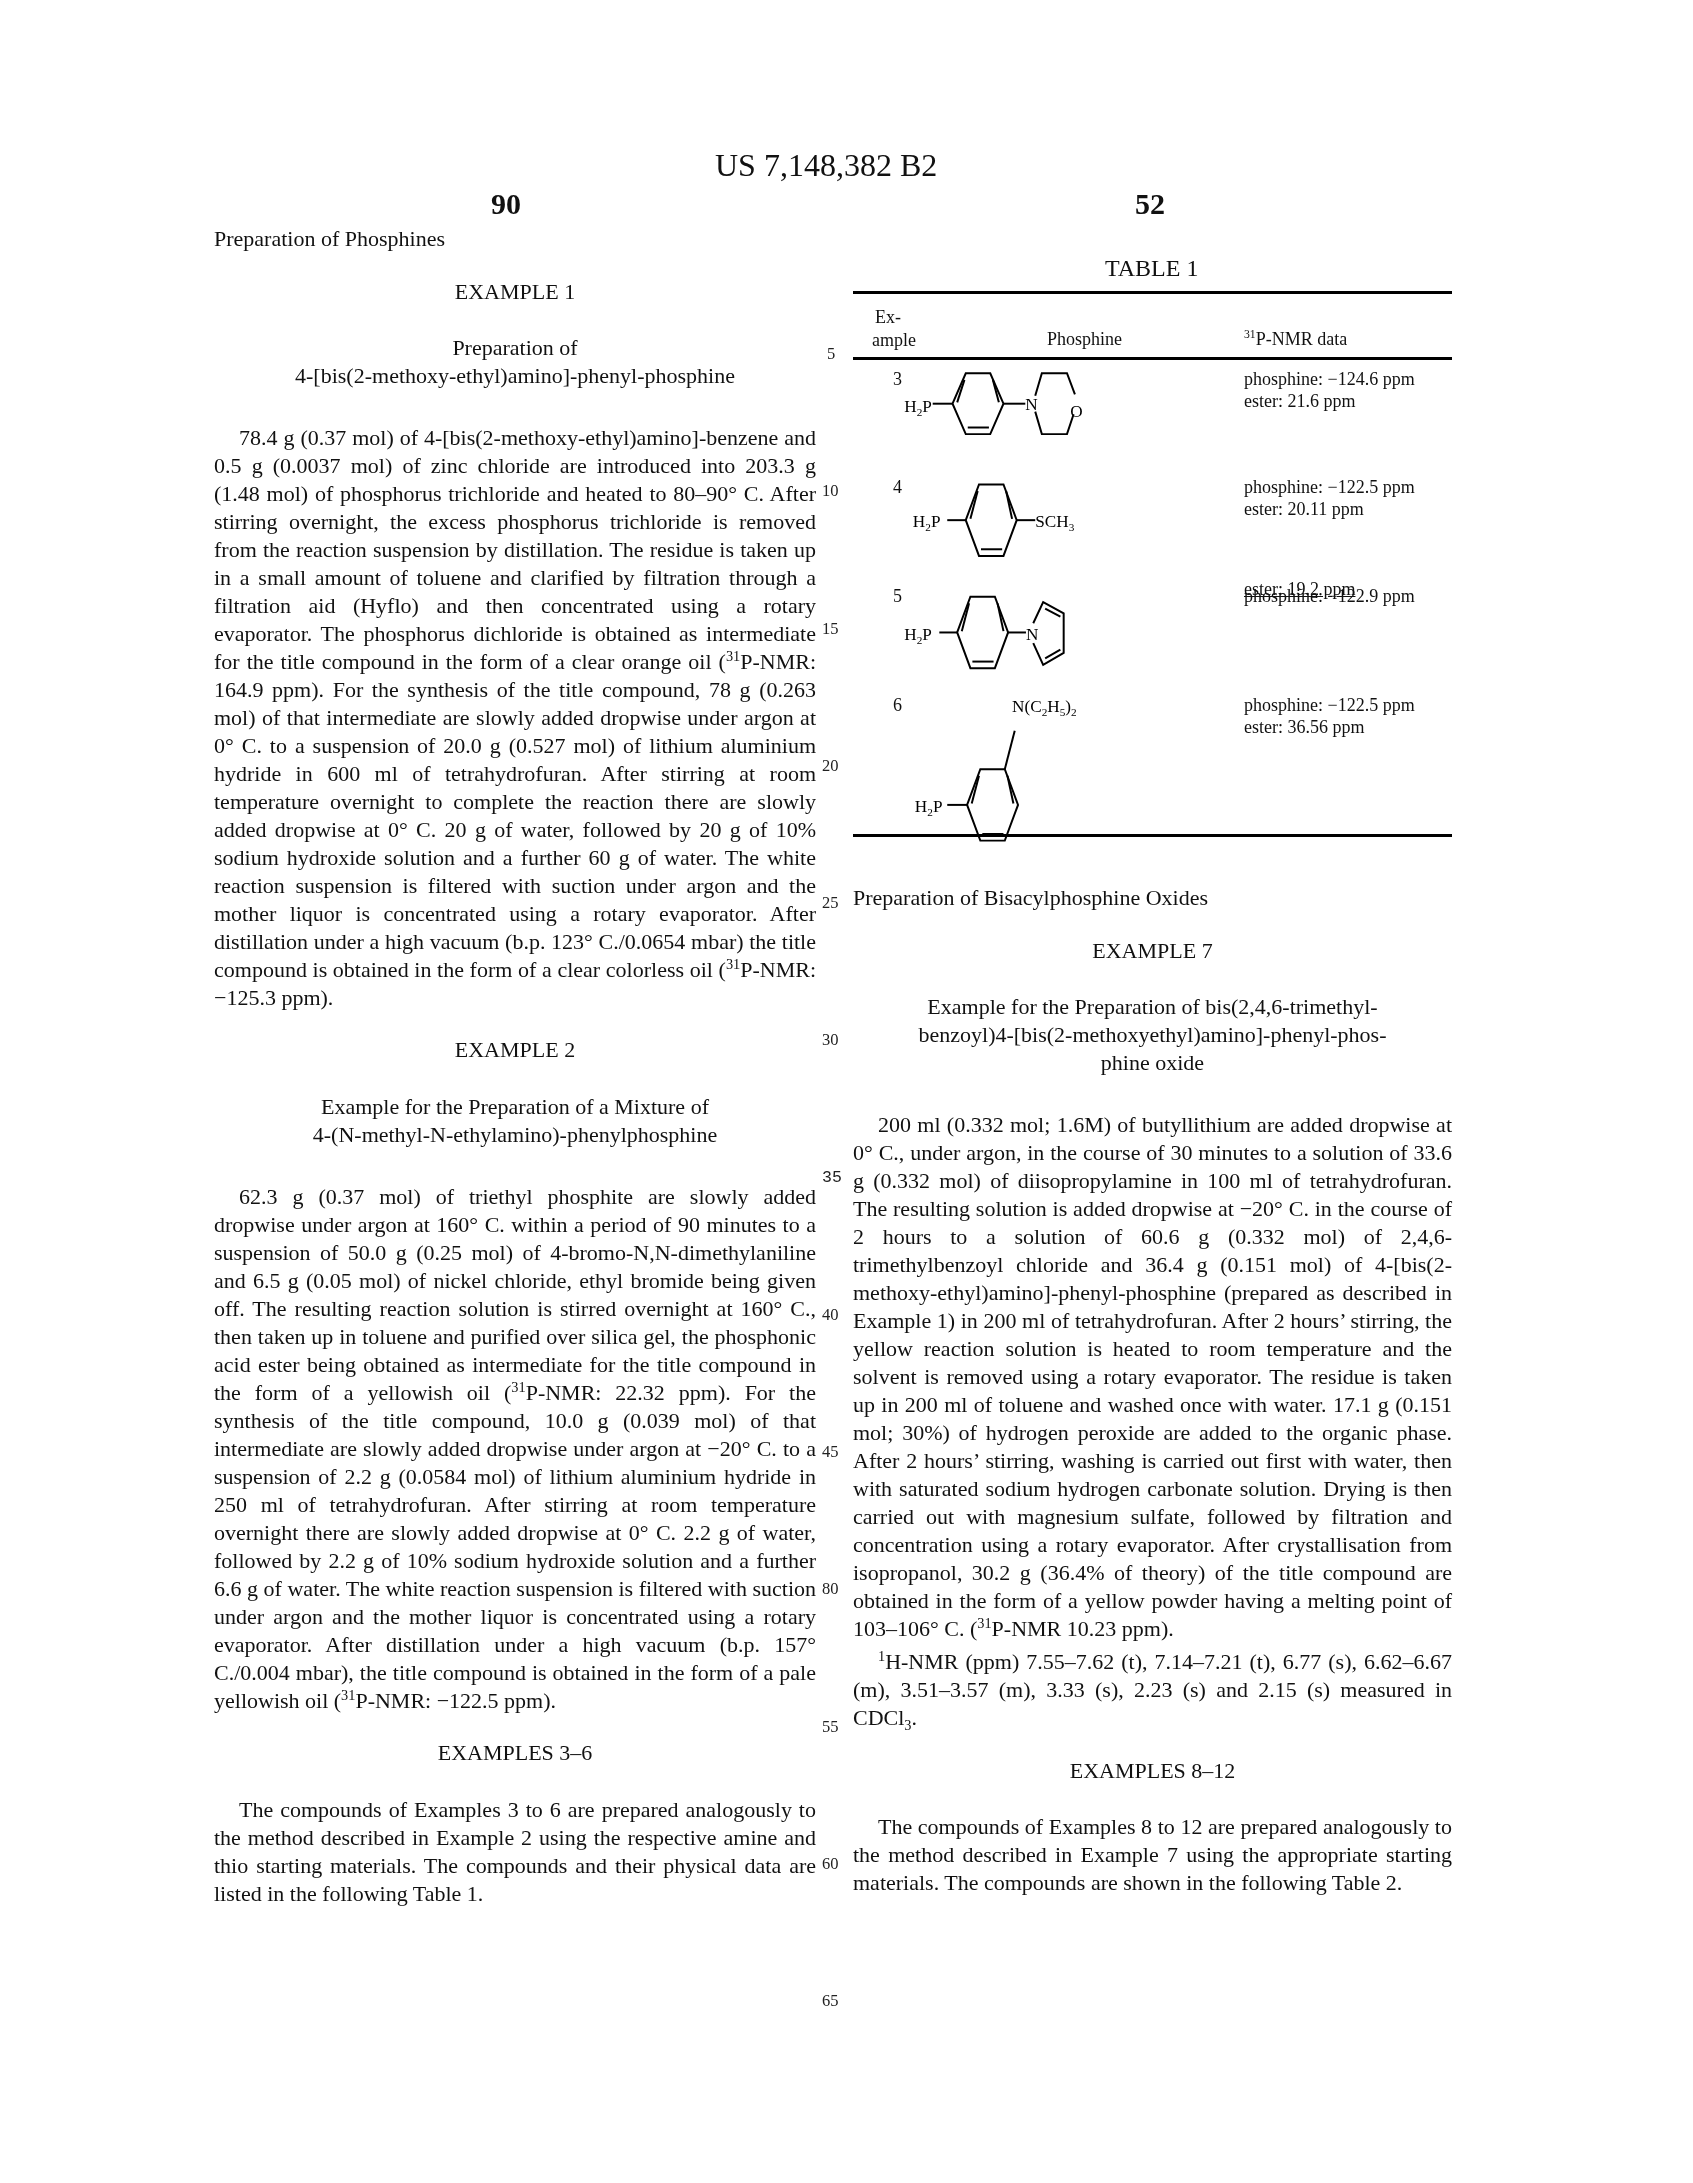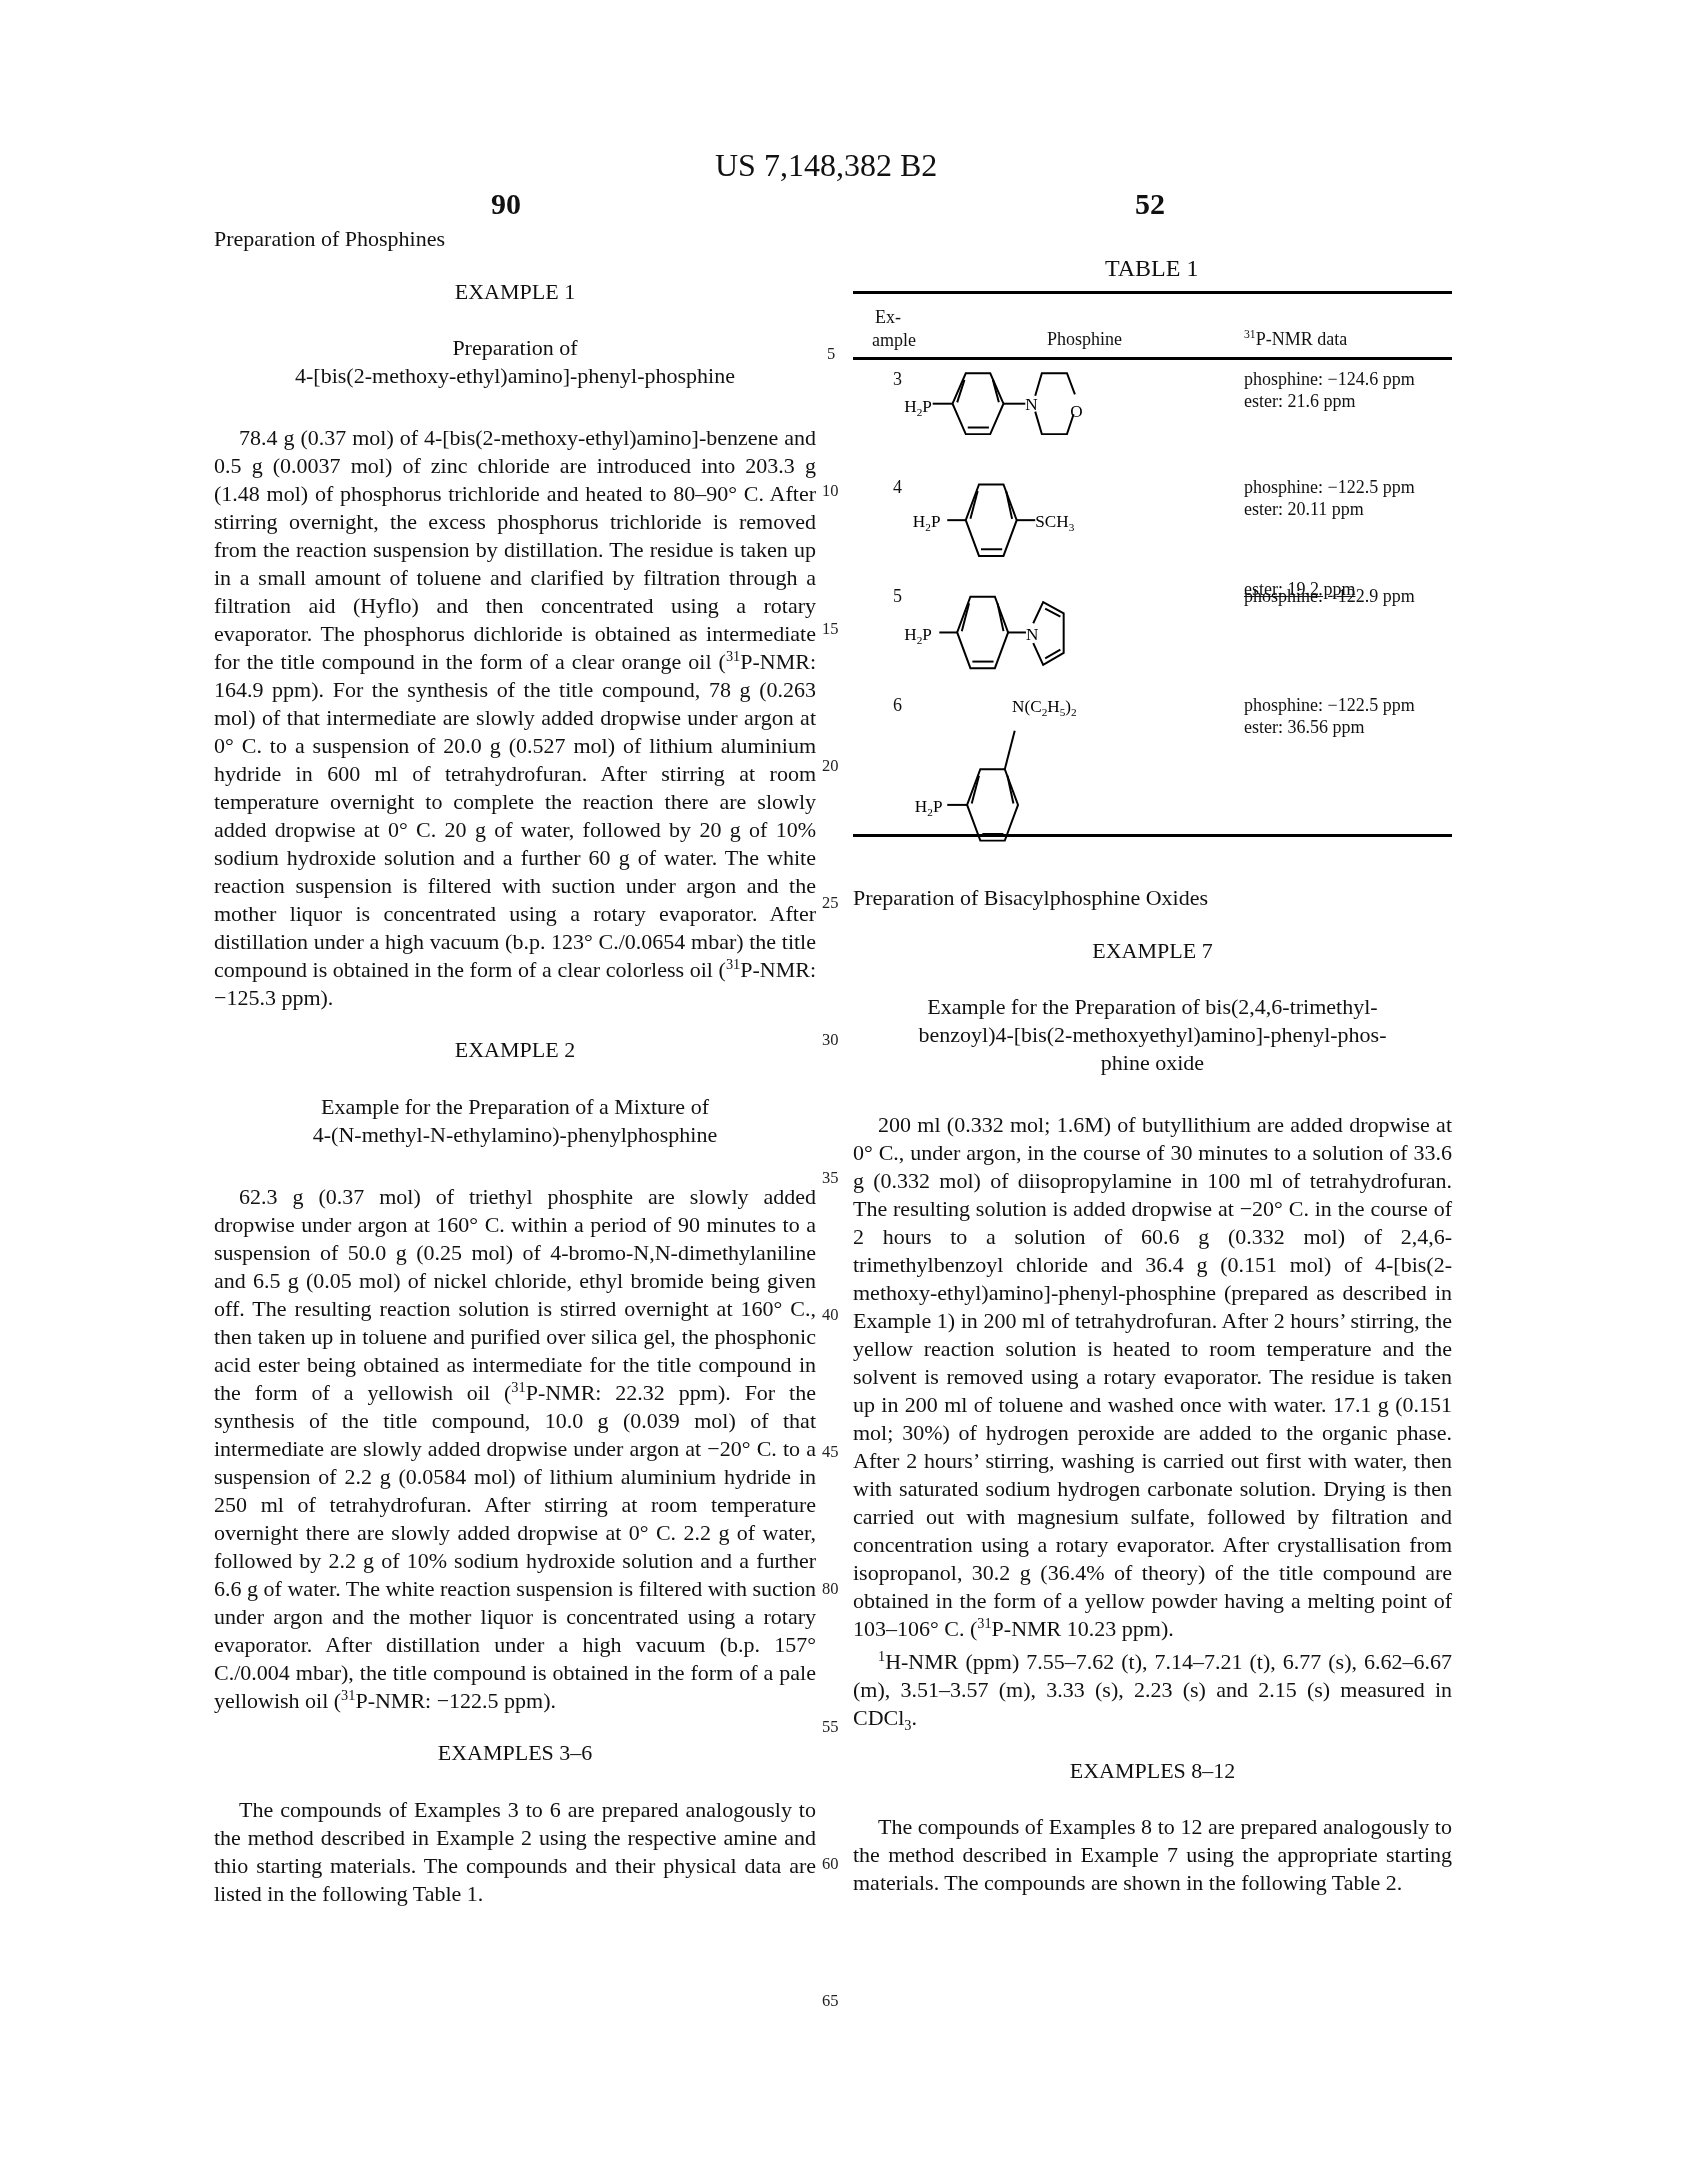--- a/index.html
+++ b/index.html
@@ -39,21 +39,21 @@
   <div class="center" style="margin-top:24.5px; margin-bottom:28.4px;">EXAMPLES 3–6</div>
   <p>The compounds of Examples 3 to 6 are prepared analogously to the method described in Example 2 using the respective amine and thio starting materials. The compounds and their physical data are listed in the following Table 1.</p>
 </div>
 
 <div class="lineno" style="left:827px; top:344px;">5</div>
 <div class="lineno" style="left:822px; top:481px;">10</div>
 <div class="lineno" style="left:822px; top:619px;">15</div>
 <div class="lineno" style="left:822px; top:756px;">20</div>
 <div class="lineno" style="left:822px; top:893px;">25</div>
 <div class="lineno" style="left:822px; top:1030px;">30</div>
-<div class="lineno" style="left:822px; top:1168px;">35</div>
+<div class="lineno" style="left:822px; top:1168px;font-family:Liberation Mono, monospace;">35</div>
 <div class="lineno" style="left:822px; top:1305px;">40</div>
 <div class="lineno" style="left:822px; top:1442px;">45</div>
 <div class="lineno" style="left:822px; top:1579px;">80</div>
 <div class="lineno" style="left:822px; top:1717px;">55</div>
 <div class="lineno" style="left:822px; top:1854px;">60</div>
 <div class="lineno" style="left:822px; top:1991px;">65</div>
 
 <div class="abs tbl-title" style="left:1105px; top:255px;">TABLE 1</div>
 <div class="rule" style="left:853px; top:291px; width:599px; height:2.6px;"></div>
 <div class="tcell" style="left:872px; top:306px; text-align:center; width:32px;">

